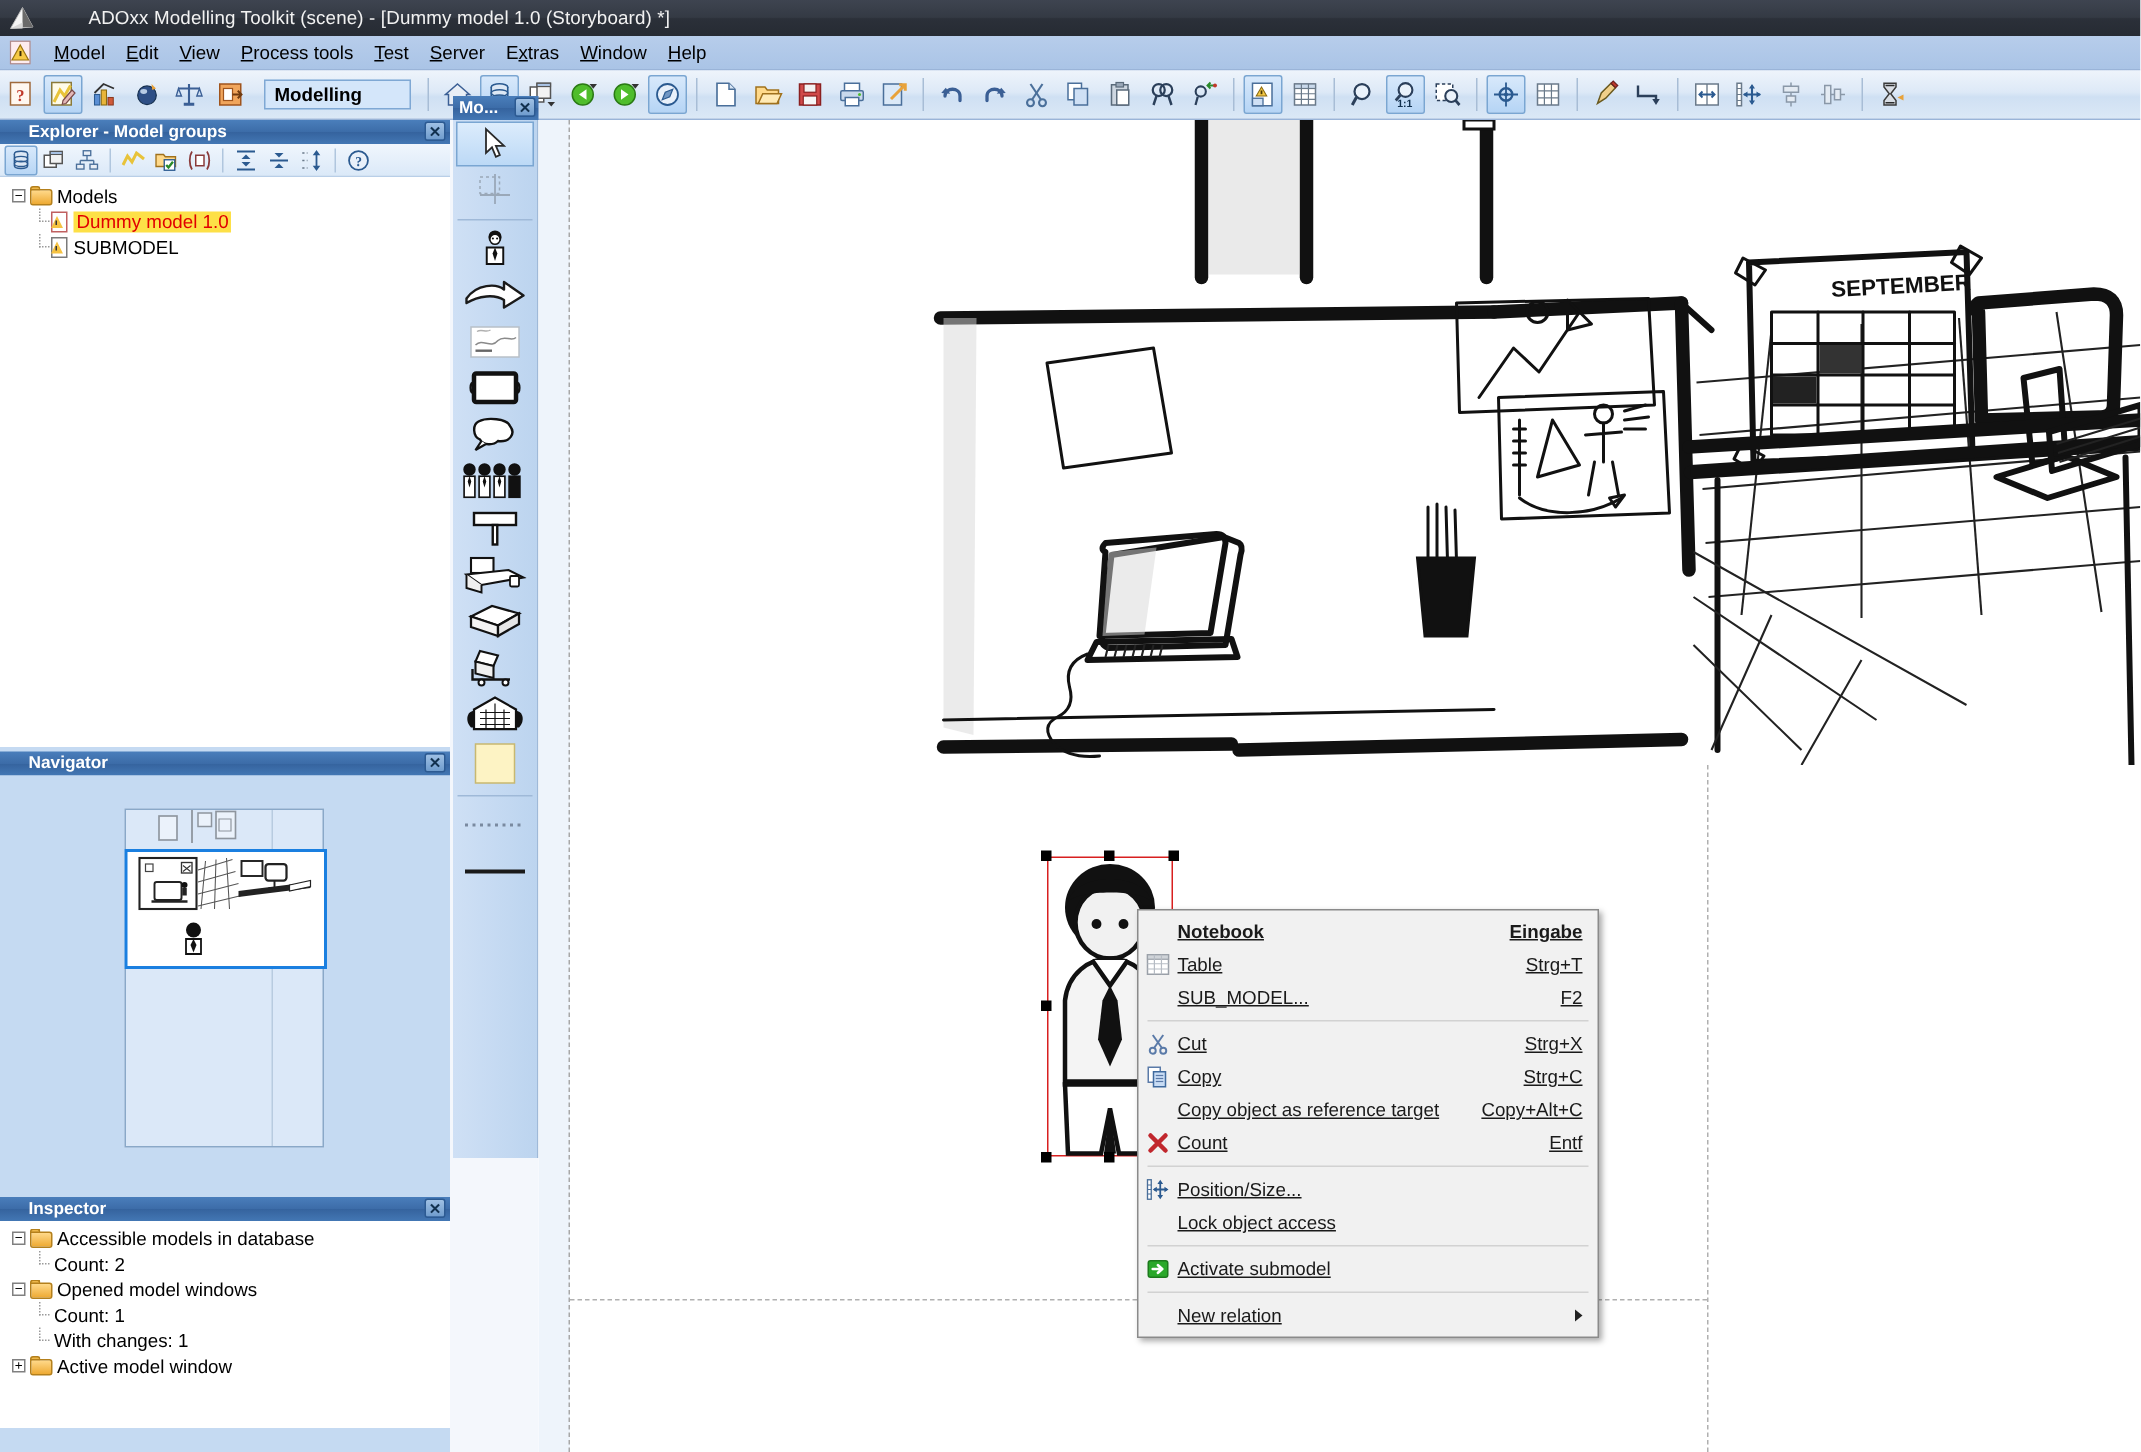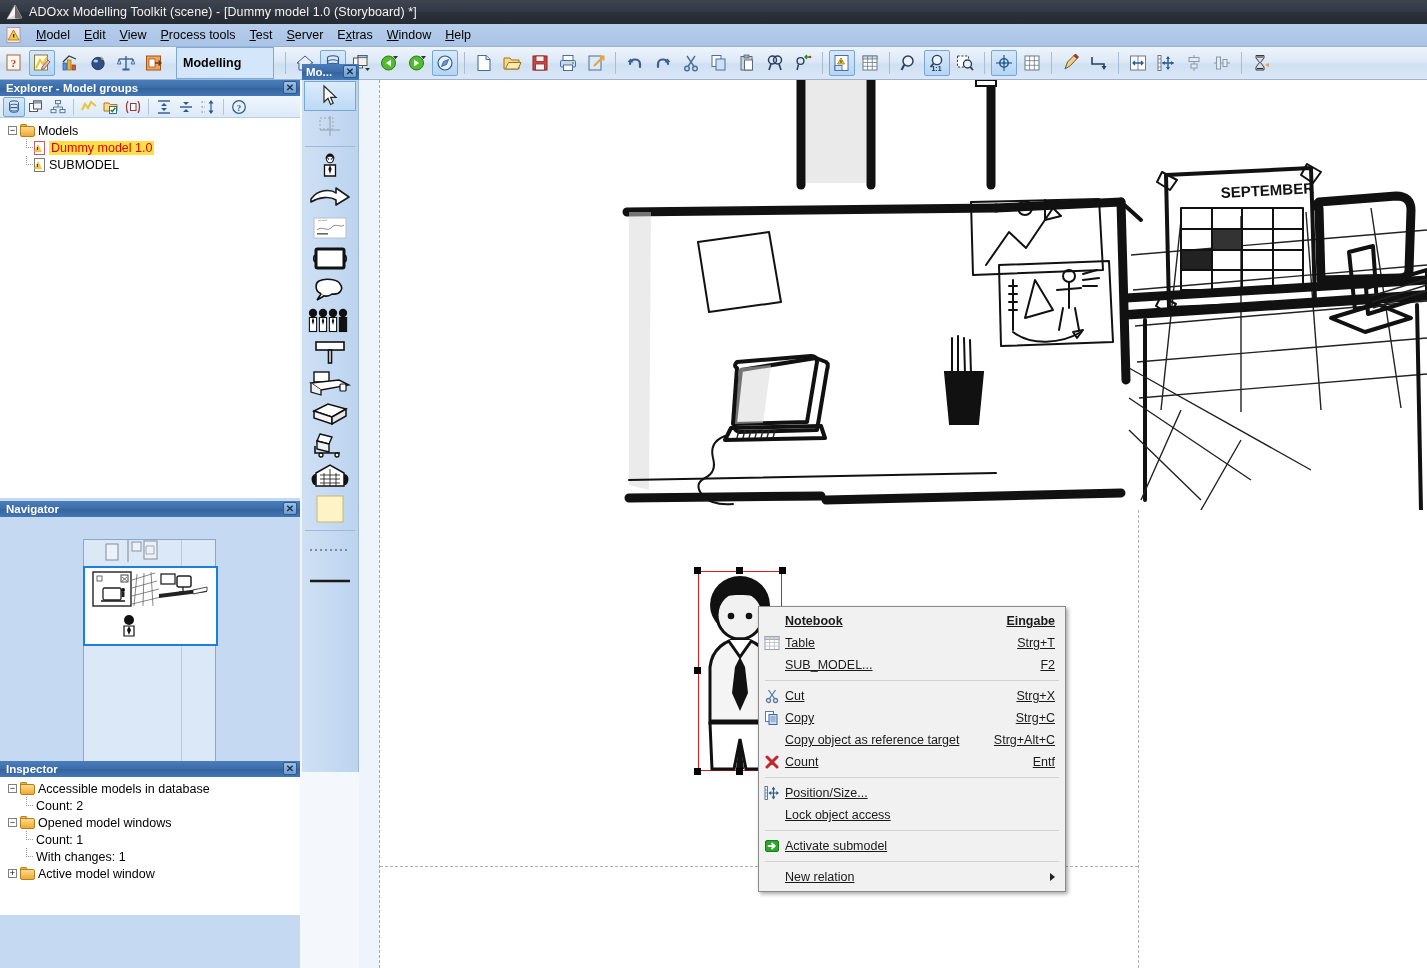--- a/index.html
+++ b/index.html
@@ -18,20 +18,21 @@
     background: #f4f7fc;
   }
 
   
   .titlebar {
     position: absolute; left: 0; top: 0; width: 1427px; height: 24px;
     background: linear-gradient(to bottom, #3e4450 0%, #343a44 48%, #2b3039 52%, #262b33 100%);
     display: flex; align-items: center;
     color: #ffffff;
     padding-left: 6px;
+    gap: 30px;
   }
   .titlebar .app-icon {
     width: 17px; height: 17px; margin-right: 6px; position: relative; flex: none;
   }
   .titlebar .title-text {
     font-size: 12.5px; color: #f2f2f2; letter-spacing: 0.1px; white-space: nowrap;
   }
 
   
   .menubar {
@@ -58,37 +59,37 @@
     display: flex; align-items: center; justify-content: center;
     border: 1px solid transparent; border-radius: 2px; position: relative;
     flex: none;
   }
   .tb-btn.active {
     background: linear-gradient(to bottom,#d8e9fb,#b5d4f5);
     border: 1px solid #7aa6d2;
   }
   .tb-sep { width: 1px; height: 22px; background: #a8bdd6; margin: 0 5px; flex:none; }
   .mode-box {
-    width: 98px; height: 32px; margin-left: 8px; margin-right: 6px;
+    width: 98px; height: 20px; margin-left: 8px; margin-right: 6px;
     background: #d4e6fa; border: 1px solid #7fa8d4;
     display: flex; align-items: center; padding-left: 6px;
     font-weight: bold; font-size: 12.5px; color: #000; flex:none;
   }
 
   
   .leftdock {
     position: absolute; left: 0; top: 80px; width: 300px; height: 888px;
     background: #c5daf2;
   }
   .panel { position: absolute; left: 0; width: 300px; background: #ffffff; }
   .panel-caption {
     height: 16px; width: 100%;
     background: linear-gradient(to bottom,#4a7ebb 0%, #3c6ca8 50%, #35639e 51%, #4377b4 100%);
     color: #ffffff; font-weight: bold; font-size: 11.5px;
-    display: flex; align-items: center; padding-left: 6px;
+    display: flex; align-items: center; padding-left: 19px;
     position: relative;
   }
   .cap-close {
     position: absolute; right: 3px; top: 1px; width: 14px; height: 13px;
     background: linear-gradient(to bottom,#9fc0e4,#6f9ccd);
     border: 1px solid #2c5a92; border-radius: 2px;
     color: #12314f; font-size: 10px; font-weight: bold;
     display:flex; align-items:center; justify-content:center;
   }
   .explorer-toolbar {
@@ -701,21 +702,21 @@
 
               <circle cx="44" cy="52" r="5" fill="#111"></circle>
               <path d="M39 58 L49 58 L49 68 L39 68 Z" fill="#fff" stroke="#111" stroke-width="1.2"></path>
               <path d="M44 58 L42 62 L44 67 L46 62 Z" fill="#111"></path>
             </svg>
           </div>
         </div>
       </div>
     </div>
 
-    <div class="panel" style="top:681px; height:154px;">
+    <div class="panel" style="top:718px; height:154px;">
       <div class="panel-caption">
         <span>Inspector</span>
         <span class="cap-close">✕</span>
       </div>
       <div class="insp-body">
         <div class="tree-row">
           <span class="tw">
               <span class="tw-box">−</span>
             </span>
           <span class="ico-folder">
@@ -1114,21 +1115,21 @@
             <line x1="6.5" y1="9" x2="11.5" y2="9" stroke="#5a7aa8" stroke-width="0.8"></line>
             <line x1="6.5" y1="11" x2="11.5" y2="11" stroke="#5a7aa8" stroke-width="0.8"></line>
           </svg>
         </span>
         <span class="ctx-label">Copy</span>
         <span class="ctx-accel">Strg+C</span>
       </div>
       <div class="ctx-item">
         <span class="ctx-icon"></span>
         <span class="ctx-label">Copy object as reference target</span>
-        <span class="ctx-accel">Strg+Alt+C</span>
+        <span class="ctx-accel">Copy+Alt+C</span>
       </div>
       <div class="ctx-item">
         <span class="ctx-icon">
           <svg width="16" height="16" viewBox="0 0 16 16">
             <path d="M3 3 L13 13 M13 3 L3 13" stroke="#c1272d" stroke-width="3" stroke-linecap="round"></path>
           </svg>
         </span>
         <span class="ctx-label">Count</span>
         <span class="ctx-accel">Entf</span>
       </div>

